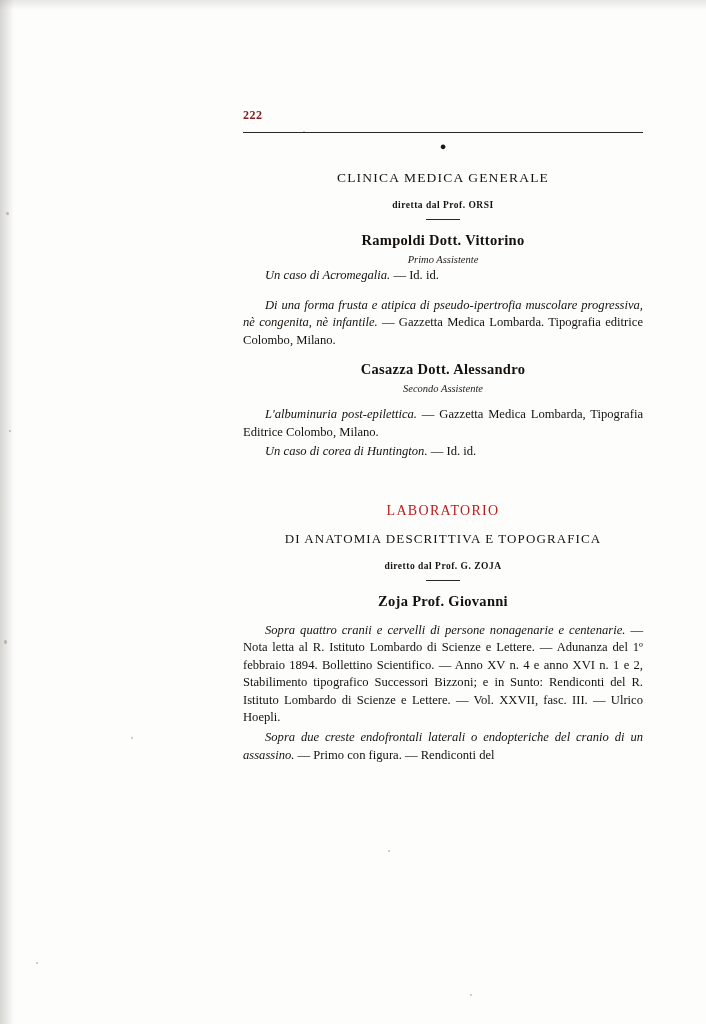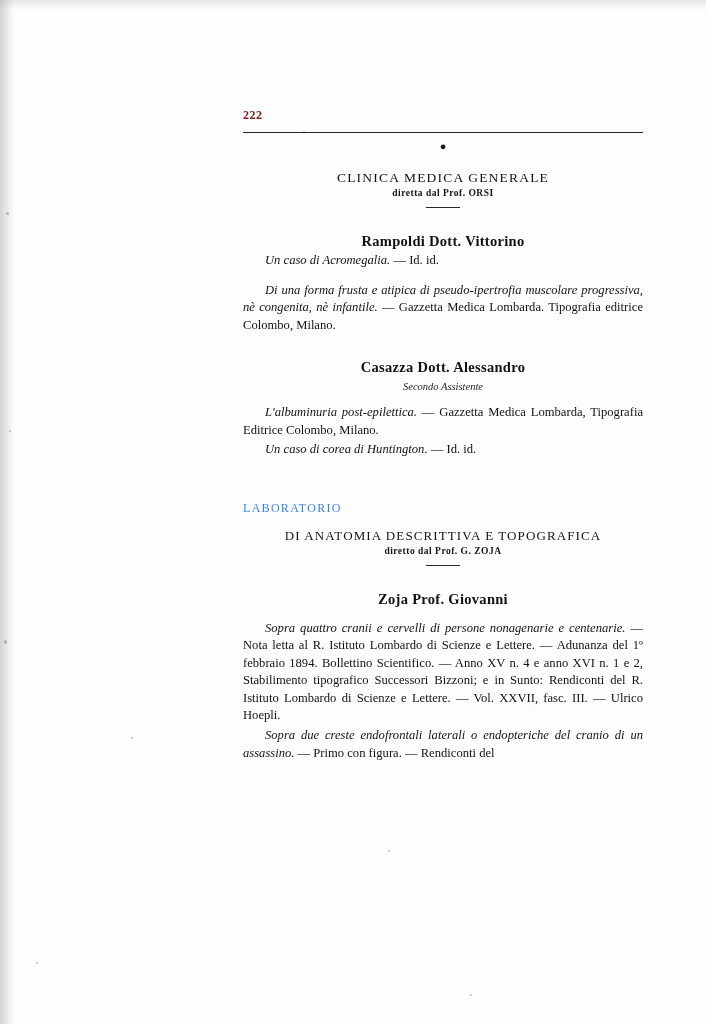--- a/index.html
+++ b/index.html
@@ -78,35 +78,35 @@
     letter-spacing: 1.2px;
     margin-top: 19px;
     color: #17140f;
   }
 
   .section-sub {
     text-align: center;
     font-size: 9.5px;
     font-weight: bold;
     letter-spacing: .5px;
-    margin-top: 2px;
+    margin-top: 14px;
     color: #17140f;
   }
 
   .mini-rule {
     width: 34px;
     border-top: 1px solid #2a2724;
     margin: 9px auto 0 auto;
   }
 
   .author {
     text-align: center;
     font-size: 14.5px;
     font-weight: bold;
-    margin-top: 25px;
+    margin-top: 12px;
     letter-spacing: .3px;
     color: #14110d;
   }
 
   .role {
     text-align: center;
     font-style: italic;
     font-size: 10.5px;
     margin-top: 5px;
     color: #201c18;
@@ -118,25 +118,25 @@
     line-height: 17.5px;
     text-align: justify;
     text-indent: 22px;
     color: #15120e;
   }
   .entry.tight { margin-top: 2px; }
 
   .ital { font-style: italic; }
 
   .block-head {
-    text-align: left;
-    font-size: 12px;
+    text-align: center;
+    font-size: 14px;
     letter-spacing: 1.3px;
     margin-top: 42px;
-    color: #3b82f6;
+    color: #b91c1c;
   }
   .block-head2 {
     text-align: center;
     font-size: 13px;
     letter-spacing: 1.1px;
     margin-top: 12px;
     color: #17140f;
   }
 
   .hang {
@@ -168,20 +168,21 @@
 
     <div class="folio">222</div>
     <div class="rule-top"></div>
     <div class="dot-ornament">●</div>
 
     <div class="section-head">CLINICA MEDICA GENERALE</div>
     <div class="section-sub">diretta dal Prof. ORSI</div>
     <div class="mini-rule"></div>
 
     <div class="author">Rampoldi Dott. Vittorino</div>
+    <div class="role">Primo Assistente</div>
 
     <div class="entry tight">
       <span class="ital">Un caso di Acromegalia.</span><span> — Id. id.</span>
     </div>
     <div class="entry">
       <span class="ital">Di una forma frusta e atipica di pseudo-ipertrofia muscolare progressiva, nè congenita, nè infantile.</span><span> — Gazzetta Medica Lombarda. Tipografia editrice Colombo, Milano.</span>
     </div>
 
     <div class="author">Casazza Dott. Alessandro</div>
     <div class="role">Secondo Assistente</div>

